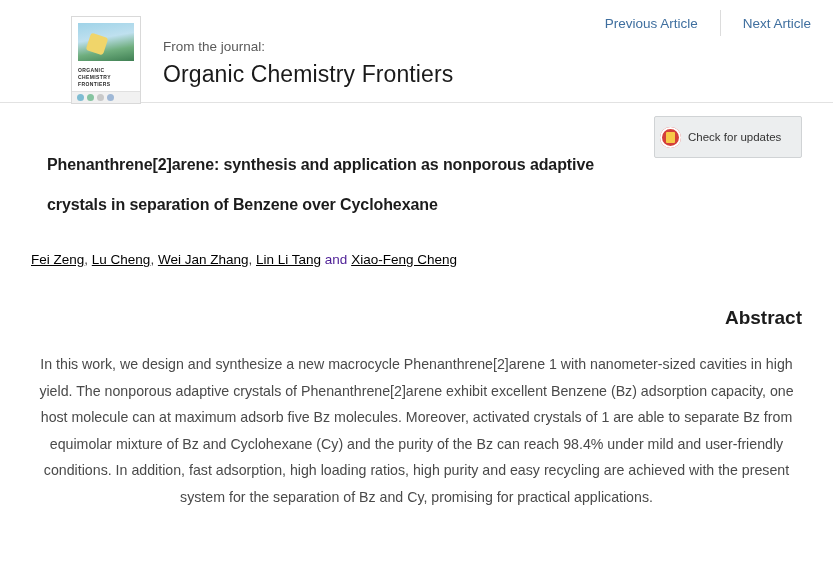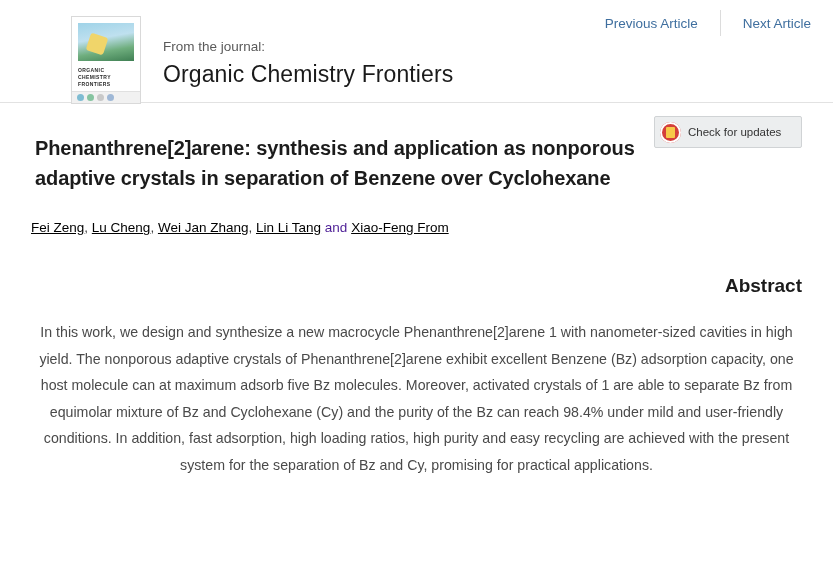--- a/index.html
+++ b/index.html
@@ -126,35 +126,35 @@
     font-weight: normal;
     letter-spacing: 0.1px;
   }
 
   
   .article {
     padding: 26px 31px 0 31px;
     position: relative;
   }
   .title {
-    font-size: 20px;
-    line-height: 30px;
+    font-size: 16px;
+    line-height: 40px;
     font-weight: bold;
     color: #1c1c1c;
     max-width: 610px;
-    margin: 4px;
+    margin: 16px;
     letter-spacing: -0.1px;
   }
 
   .crossmark {
     position: absolute;
     right: 31px;
     top: 13px;
     width: 148px;
-    height: 32px;
+    height: 42px;
     background: #eceeef;
     border: 1px solid #d0d3d5;
     border-radius: 2px;
     display: flex;
     align-items: center;
     padding-left: 5px;
   }
   .crossmark-logo {
     width: 21px;
     height: 21px;
@@ -245,18 +245,18 @@
   </div>
 
   <h1 class="title">Phenanthrene[2]arene: synthesis and application as nonporous adaptive crystals in separation of Benzene over Cyclohexane</h1>
 
   <div class="authors">
     <a href="#">Fei Zeng</a><span class="sep">,</span>
     <a href="#">Lu Cheng</a><span class="sep">,</span>
     <a href="#">Wei Jan Zhang</a><span class="sep">,</span>
     <a href="#">Lin Li Tang</a>
     <span class="and">and</span>
-    <a href="#">Xiao-Feng From</a>
+    <a href="#">Xiao-Feng Cheng</a>
   </div>
 
   <h2 class="abstract-heading">Abstract</h2>
   <p class="abstract-body">In this work, we design and synthesize a new macrocycle Phenanthrene[2]arene 1 with nanometer-sized cavities in high yield. The nonporous adaptive crystals of Phenanthrene[2]arene exhibit excellent Benzene (Bz) adsorption capacity, one host molecule can at maximum adsorb five Bz molecules. Moreover, activated crystals of 1 are able to separate Bz from equimolar mixture of Bz and Cyclohexane (Cy) and the purity of the Bz can reach 98.4% under mild and user-friendly conditions. In addition, fast adsorption, high loading ratios, high purity and easy recycling are achieved with the present system for the separation of Bz and Cy, promising for practical applications.</p>
 </div>
 
 </body></html>

